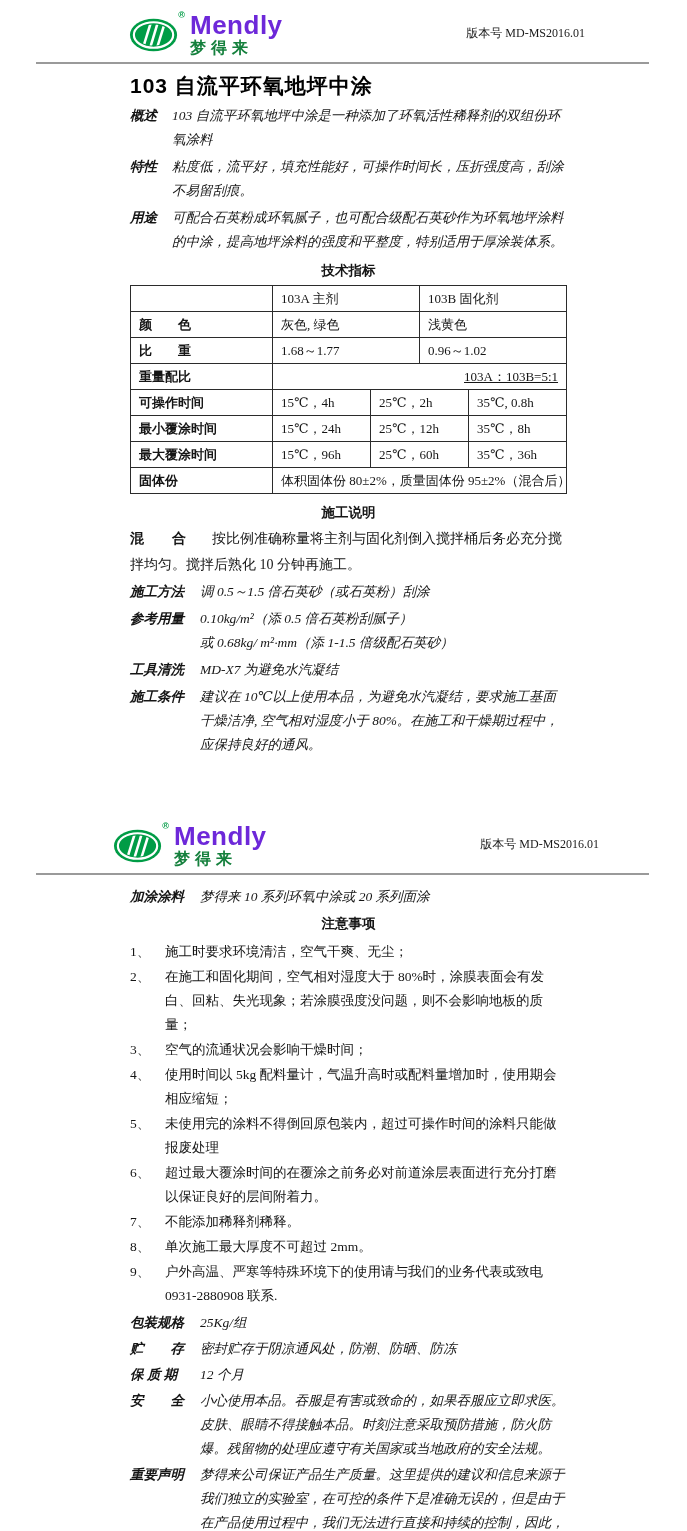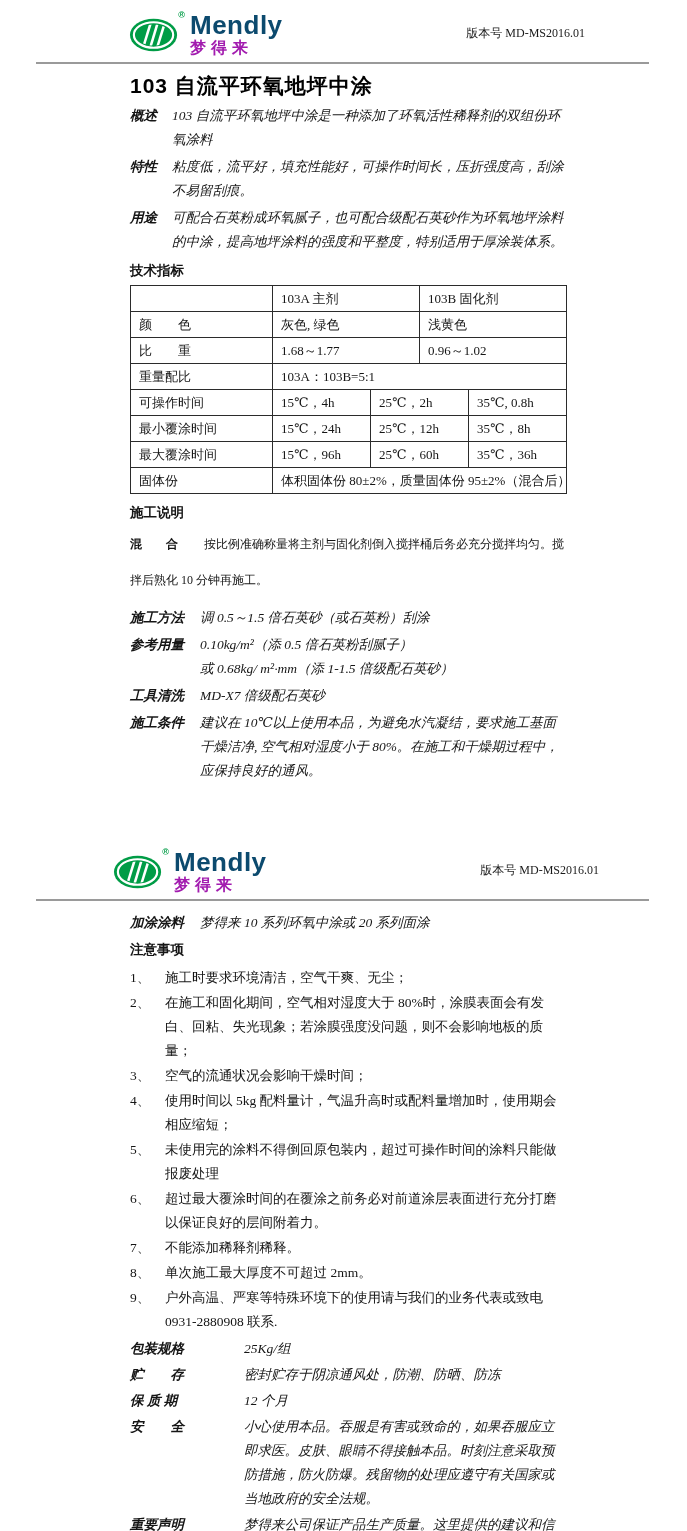--- a/index.html
+++ b/index.html
@@ -23,71 +23,71 @@
   .p2 .brand { margin-left:76px; }
   .emblem { position:relative; display:inline-block; width:55px; height:42px; }
   .regmark {
     position:absolute; top:-3px; right:-2px;
     font-size:9px; font-weight:bold; color:#009C46;
     font-family:"Liberation Sans","DejaVu Sans",sans-serif;
   }
   .brand-txt { line-height:1; }
   .brand-en {
     font-family:"Liberation Sans","DejaVu Sans",sans-serif;
-    font-weight:bold; font-size:26px; color:#0c4a6e; letter-spacing:0.5px;
+    font-weight:bold; font-size:26px; color:#6d28d9; letter-spacing:0.5px;
   }
   .brand-cn {
     font-family:"Liberation Sans","DejaVu Sans",sans-serif;
-    font-weight:bold; font-size:16px; color:#a21caf; letter-spacing:5px; margin-top:2px;
+    font-weight:bold; font-size:16px; color:#15803d; letter-spacing:5px; margin-top:2px;
   }
   .version {
     position:absolute; bottom:20px; font-size:12px; color:#1a1a1a;
   }
   .p1 .version { right:64px; }
   .p2 .version { right:50px; }
 
   
   .main { margin:0 120px 0 130px; }
   h1.title {
     font-family:"Liberation Sans","DejaVu Sans",sans-serif;
     font-size:21px; font-weight:bold; color:#000;
     margin:8px 0 4px 0; letter-spacing:1px;
   }
   .row { display:flex; line-height:24px; font-size:13.5px; margin-bottom:3px;font-style:italic; }
   .row .lbl { font-weight:bold; flex:0 0 42px; }
   .row70 .lbl { flex:0 0 70px; }
   .row .txt { flex:1; }
   .heading {
-    font-size:13.5px; font-weight:bold; line-height:24px; margin-top:5px;
-  }
-  .mix { line-height:36px; font-size:12px; margin-top:1px; margin-bottom:8px; }
+    font-size:13.5px; font-weight:bold; line-height:24px; margin-top:5px;text-align:center;
+  }
+  .mix { line-height:26px; font-size:14px; margin-top:1px; margin-bottom:2px; }
   .mix .lbl { font-weight:bold; margin-right:26px; }
 
   
   table.spec {
     width:436px; border-collapse:collapse; table-layout:fixed;
     margin-top:2px; font-size:13px;
   }
   table.spec td {
     border:1px solid #2b2b2b; height:26px; padding:1px 8px;
     vertical-align:middle; white-space:nowrap; overflow:hidden;
   }
-  table.spec td.lblcell { font-weight:normal; }
-  table.spec td.center { text-align:left; }
+  table.spec td.lblcell { font-weight:bold; }
+  table.spec td.center { text-align:right;text-decoration:underline; }
 
   
   .note { display:flex; line-height:24px; font-size:13.5px; margin-bottom:1px; }
   .note .num { flex:0 0 35px; }
   .note .ntxt { flex:1; }
 
   .entry { margin-top:2px; }
   .entry .lines div { line-height:24px; }
 
   .p2 { margin-top:54px; }
-  .footer-block .row { margin-bottom:2px;gap:44px; }
+  .footer-block .row { margin-bottom:2px; }
 </style>
 </head>
 <body>
 
 <section class="p1">
   <header class="pg-header">
     <div class="brand">
       <span class="emblem">
         <svg width="55" height="42" viewBox="0 0 56 42">
           <ellipse cx="26" cy="22" rx="24" ry="16.5" fill="#009C46"></ellipse>
@@ -197,21 +197,21 @@
     <div class="row row70 entry">
       <span class="lbl">参考用量</span>
       <span class="txt lines">
         <div>0.10kg/m²（添 0.5 倍石英粉刮腻子）</div>
         <div>或 0.68kg/ m²·mm（添 1-1.5 倍级配石英砂）</div>
       </span>
     </div>
     <div class="row row70 entry">
       <span class="lbl">工具清洗</span>
       <span class="txt lines">
-          <div>MD-X7 倍级配石英砂</div>
+          <div>MD-X7 为避免水汽凝结</div>
         </span>
     </div>
     <div class="row row70 entry">
       <span class="lbl">施工条件</span>
       <span class="txt lines">
           <div>建议在 10℃以上使用本品，为避免水汽凝结，要求施工基面干燥洁净, 空气相对湿度小于 80%。在施工和干燥期过程中，应保持良好的通风。</div>
         </span>
     </div>
   </div>
 </section>

